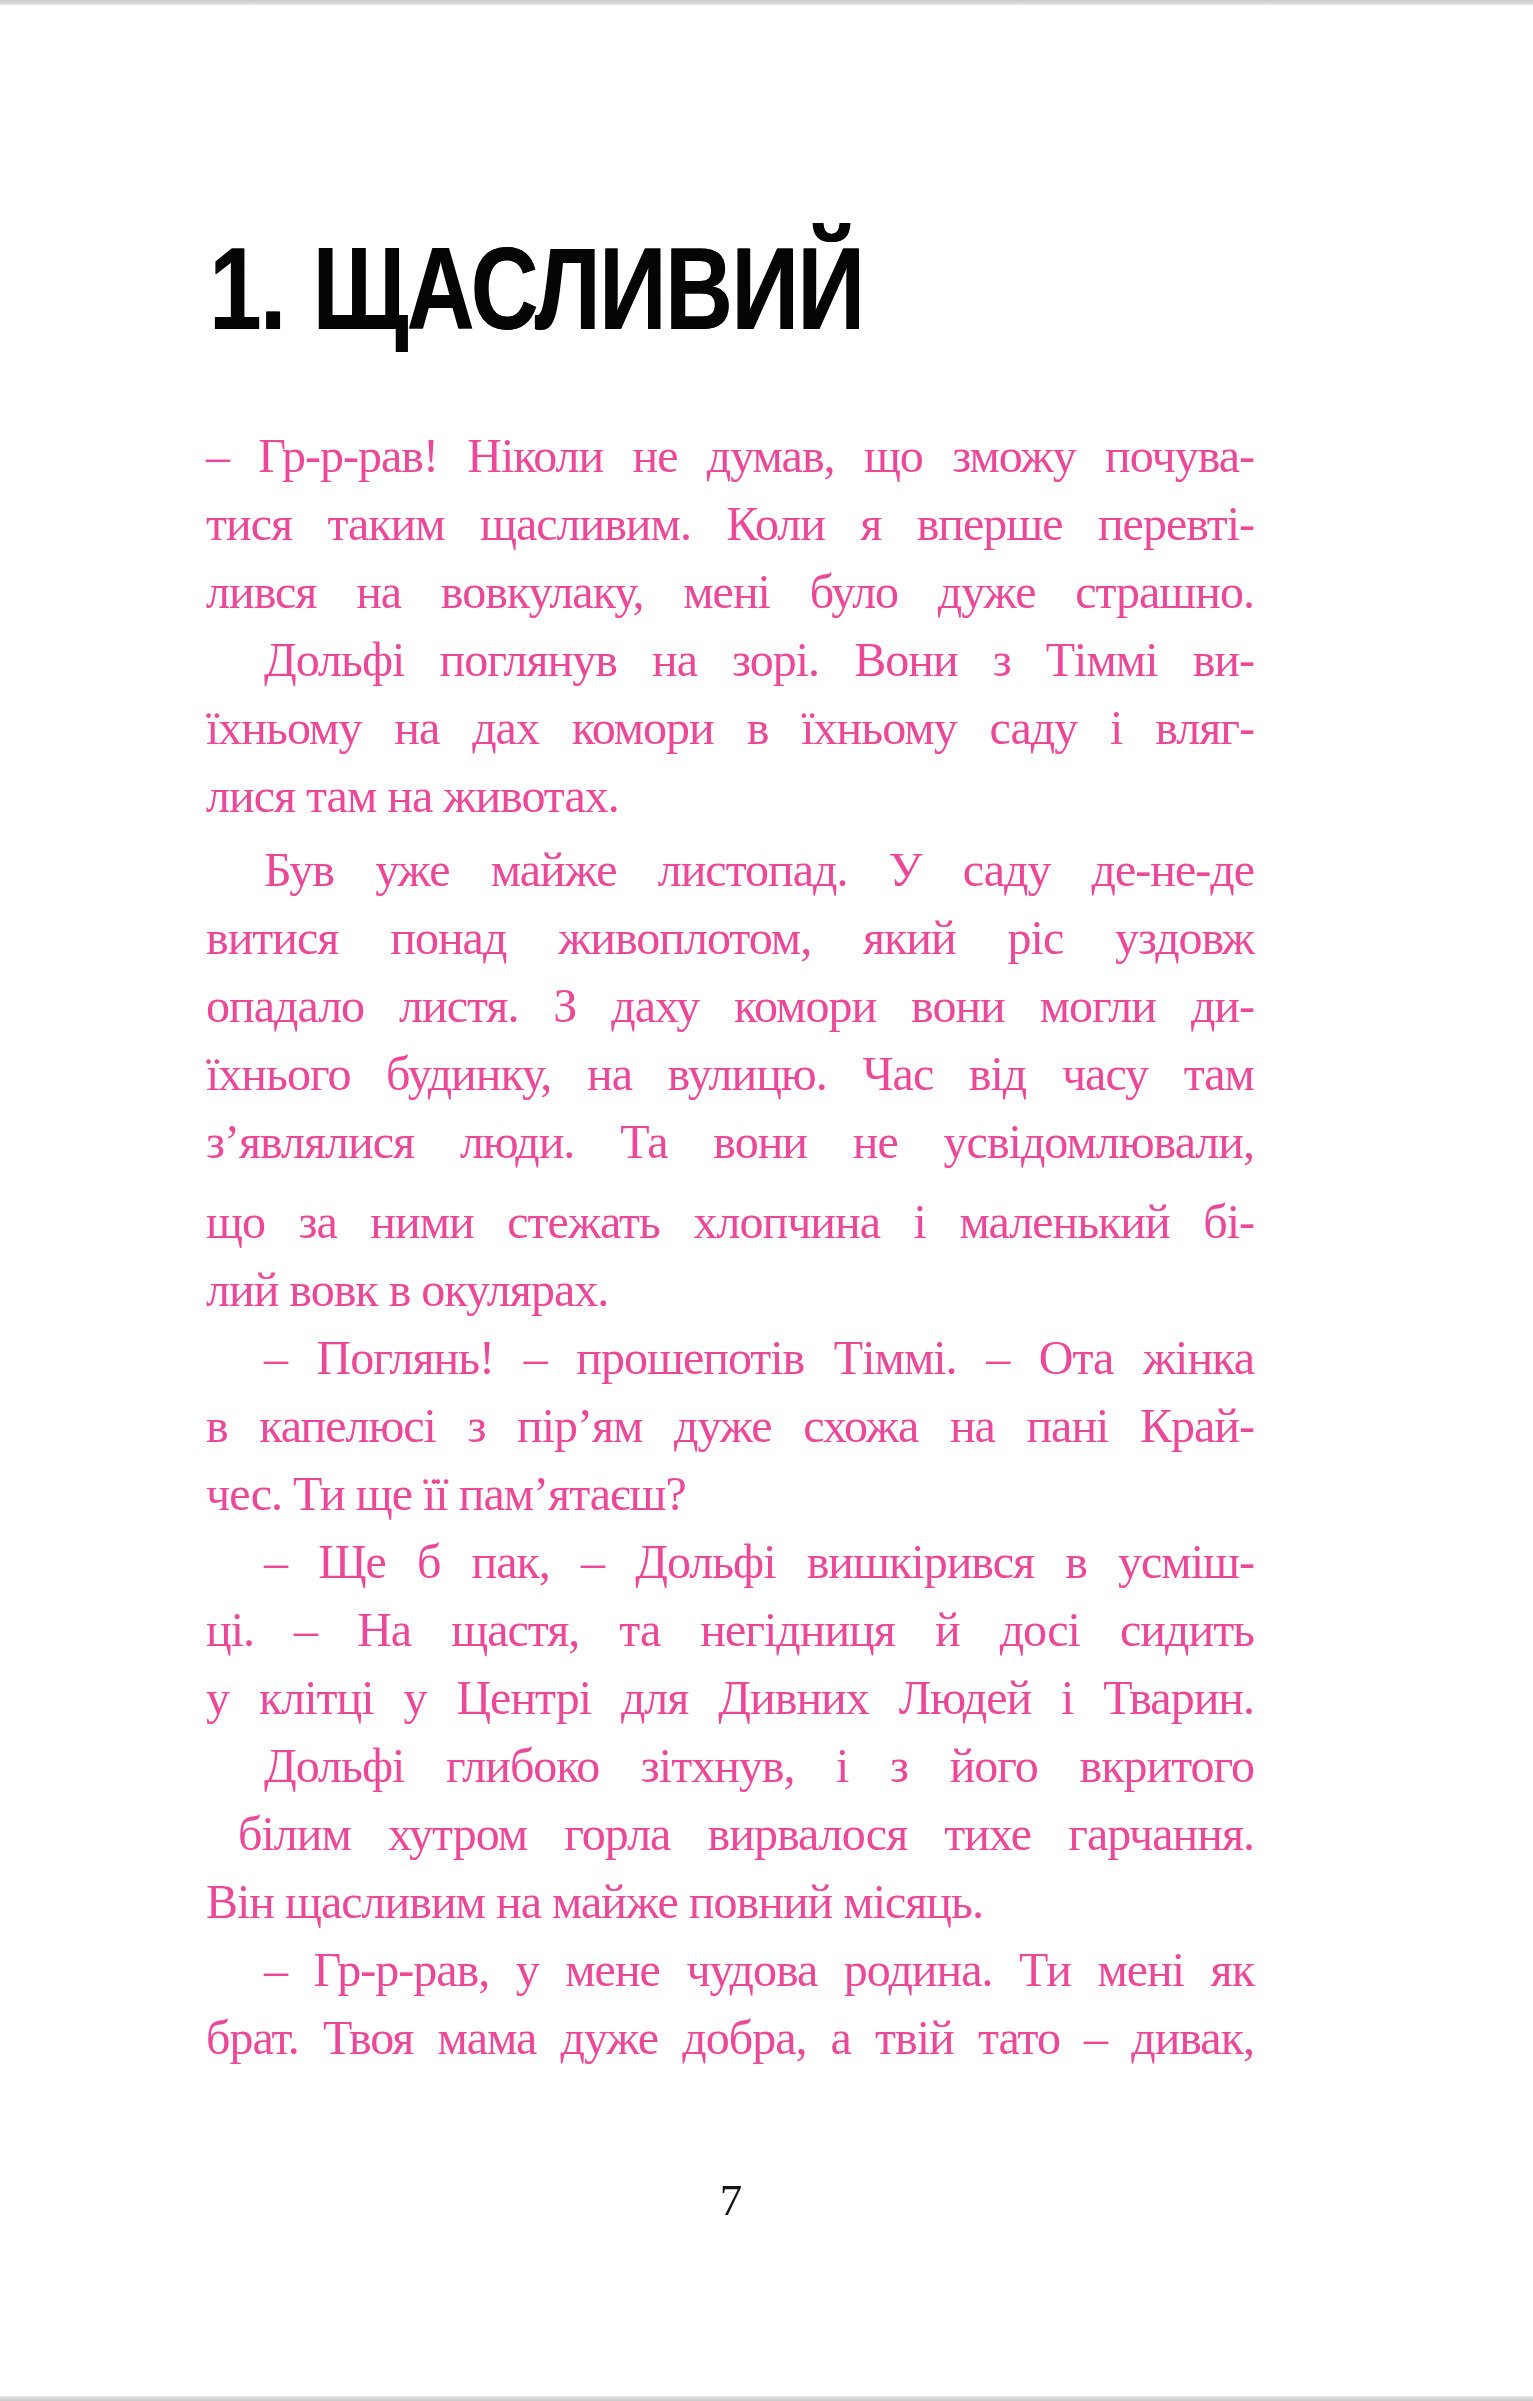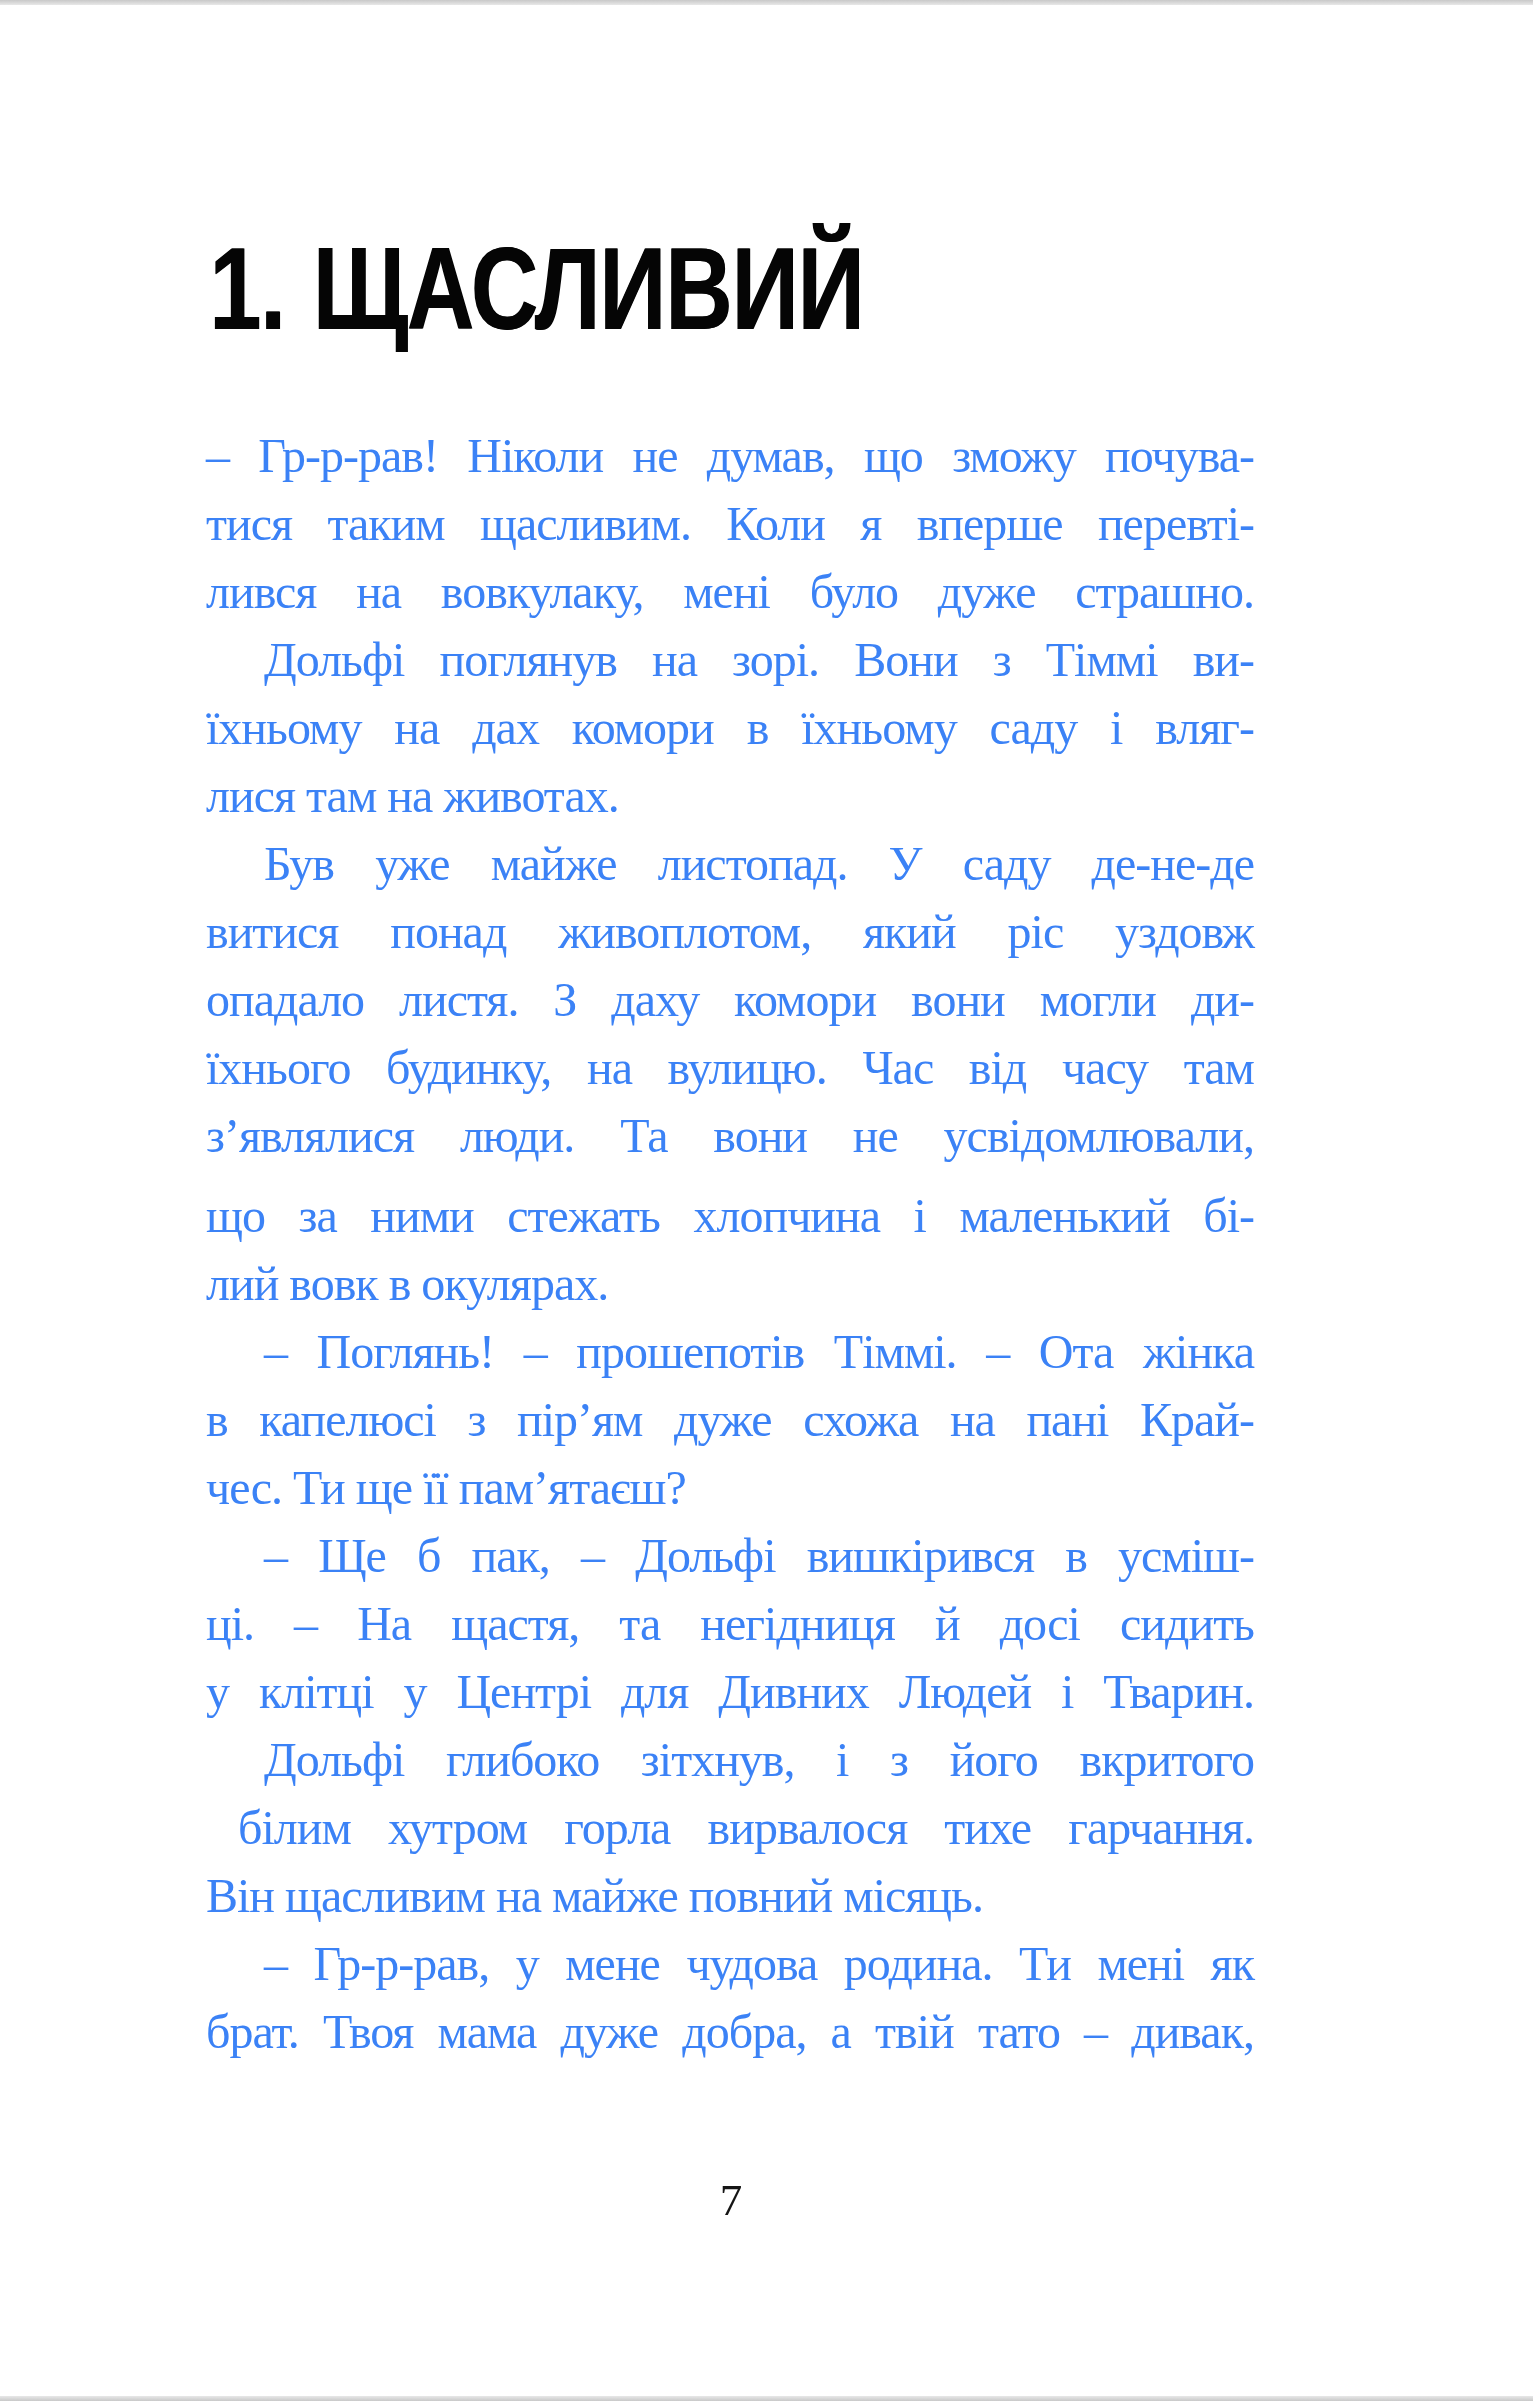--- a/index.html
+++ b/index.html
@@ -51,21 +51,21 @@
       margin-right: 35px;
     }
     .body-text {
       position: absolute;
       left: 206px;
       top: 422px;
       width: 1048px;
       font-family: "Liberation Serif", serif;
       font-size: 48px;
       line-height: 68px;
-      color: #3b82f6;
+      color: #ec4899;
     }
     .line {
       display: block;
       height: 68px;
       white-space: nowrap;
       overflow: visible;
       text-align: justify;
       text-align-last: justify;
       letter-spacing: -1px;
     }
@@ -99,21 +99,21 @@
   <div class="body-text">
 
     <span class="line" style="display: block;">– Гр-р-рав! Ніколи не думав, що зможу почува-</span>
     <span class="line" style="display: block;">тися таким щасливим. Коли я вперше перевті-</span>
     <span class="line" style="display: block;">лився на вовкулаку, мені було дуже страшно.</span>
 
     <span class="line indent" style="display: block;">Дольфі поглянув на зорі. Вони з Тіммі ви-</span>
     <span class="line" style="display: block;">їхньому на дах комори в їхньому саду і вляг-</span>
     <span class="line last" style="display: block;">лися там на животах.</span>
 
-    <span class="line indent" style="display: block;">Був уже майже листопад. У саду де-не-де</span>
+    <span class="line indent" style="display: block; margin-top: 6px;">Був уже майже листопад. У саду де-не-де</span>
     <span class="line" style="display: block;">витися понад живоплотом, який ріс уздовж</span>
     <span class="line" style="display: block;">опадало листя. З даху комори вони могли ди-</span>
     <span class="line" style="display: block;">їхнього будинку, на вулицю. Час від часу там</span>
     <span class="line" style="display: block;">з’являлися люди. Та вони не усвідомлювали,</span>
     <span class="line" style="display: block; margin-top: 12px;">що за ними стежать хлопчина і маленький бі-</span>
     <span class="line last" style="display: block;">лий вовк в окулярах.</span>
 
     <span class="line indent" style="display: block;">– Поглянь! – прошепотів Тіммі. – Ота жінка</span>
     <span class="line" style="display: block;">в капелюсі з пір’ям дуже схожа на пані Край-</span>
     <span class="line last" style="display: block;">чес. Ти ще її пам’ятаєш?</span>

